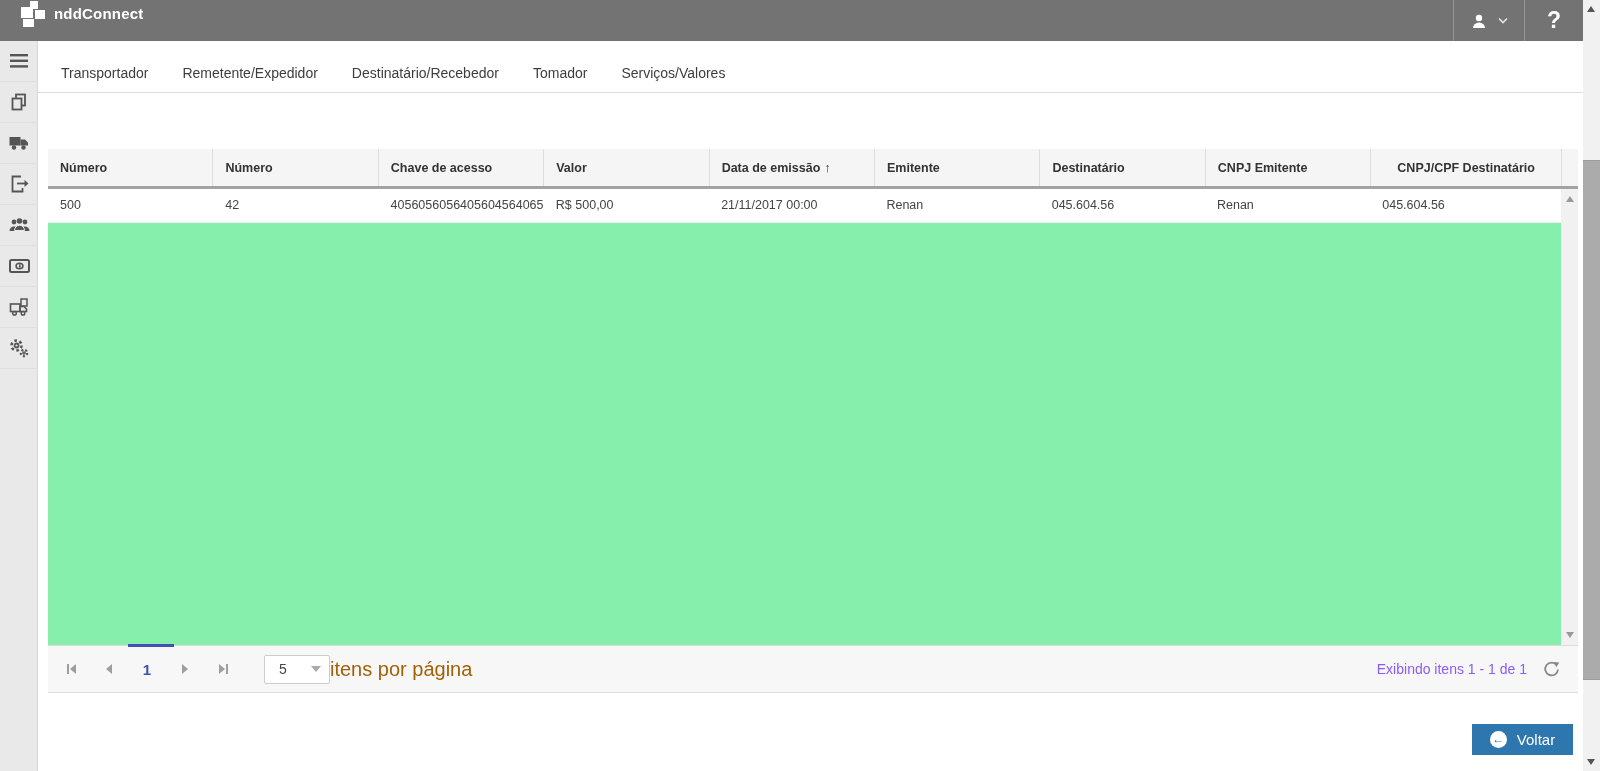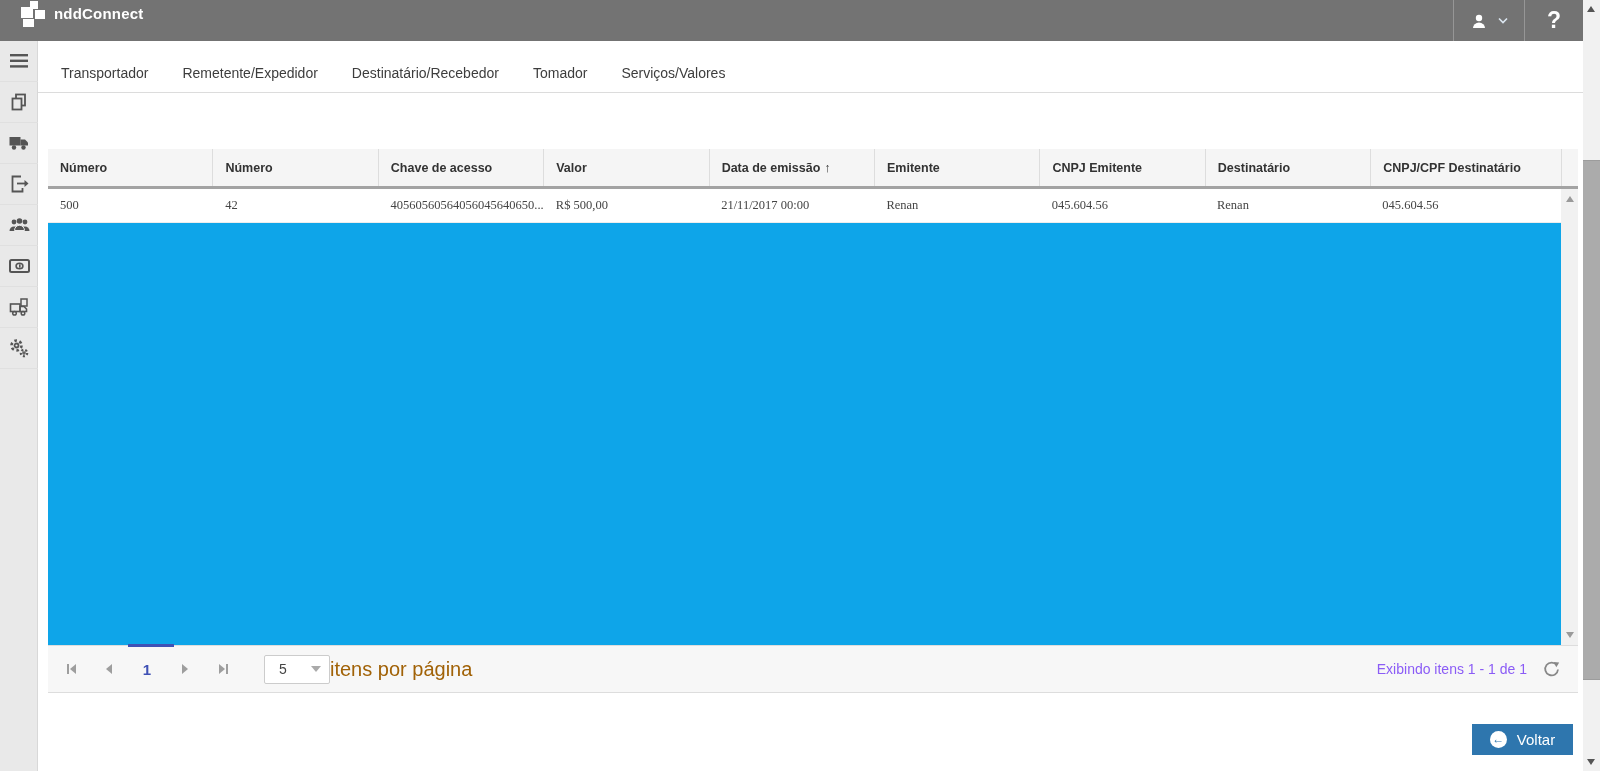--- a/index.html
+++ b/index.html
@@ -34,24 +34,24 @@
   .tab.active .red-box { border:3px solid #e3151c; padding:2px 7px; }
 
   
   .section-title { margin:20px 10px 0 12px; font-size:19px; font-weight:700; color:#3a3a3a; padding-bottom:9px; border-bottom:1px solid #e6e6e6; }
 
   
   .grid { position:absolute; top:108px; left:10px; right:5px; bottom:78px; display:flex; flex-direction:column; }
   .grid-header { display:flex; background:#f5f5f5; border-bottom:3px solid #a3a3a3; height:40px; }
   .hcell { flex:1; padding:0 12px; font-size:12.5px; font-weight:700; color:#333; line-height:39px; border-left:1px solid #ddd; overflow:hidden; white-space:nowrap; cursor:pointer; }
   .hcell:first-child { border-left:none; }
-  .hcell:nth-last-child(2) { flex:1.18; }
+  .hcell:nth-last-child(2) { flex:1.18;text-align:center; }
   .h-filler { width:17px; background:#f5f5f5; border-left:1px solid #ddd; }
   .sort-arrow { font-weight:400; margin-left:4px; color:#333; }
-  .grid-body { flex:1; position:relative; background:#0ea5e9;font-family:Liberation Serif, serif; }
+  .grid-body { flex:1; position:relative; background:#86efac; }
   .grid-rows { margin-right:17px; }
   .grid-row { display:flex; height:34px; border-bottom:1px solid #ededed; background:#fff; cursor:pointer; }
   .cell { flex:1; padding:0 12px; font-size:12.5px; color:#444; line-height:33px; overflow:hidden; white-space:nowrap; }
   .cell:nth-last-child(1) { flex:1.18; }
   .inner-scrollbar { position:absolute; top:0; right:0; bottom:0; width:17px; background:#f1f1f1; }
   .inner-scrollbar .arr { position:absolute; left:5px; width:0; height:0; }
   .arr-up { top:7px; border-left:4px solid transparent; border-right:4px solid transparent; border-bottom:6px solid #9a9a9a; }
   .arr-down { bottom:7px; border-left:4px solid transparent; border-right:4px solid transparent; border-top:6px solid #9a9a9a; }
 
   
@@ -210,22 +210,22 @@
 
   <div class="grid">
     <div class="grid-header">
 
     <div class="hcell">Número</div>
         <div class="hcell">Número</div>
         <div class="hcell">Chave de acesso</div>
         <div class="hcell">Valor</div>
         <div class="hcell">Data de emissão<span class="sort-arrow">↑</span></div>
         <div class="hcell">Emitente</div>
+        <div class="hcell">Destinatário</div>
         <div class="hcell">CNPJ Emitente</div>
-        <div class="hcell">Destinatário</div>
         <div class="hcell">CNPJ/CPF Destinatário</div>
         <div class="h-filler"></div>
       </div>
     <div class="grid-body">
       <div class="grid-rows">
           <div class="grid-row">
             <div class="cell">500</div>
             <div class="cell">42</div>
             <div class="cell">40560560564056045640650...</div>
             <div class="cell">R$ 500,00</div>

